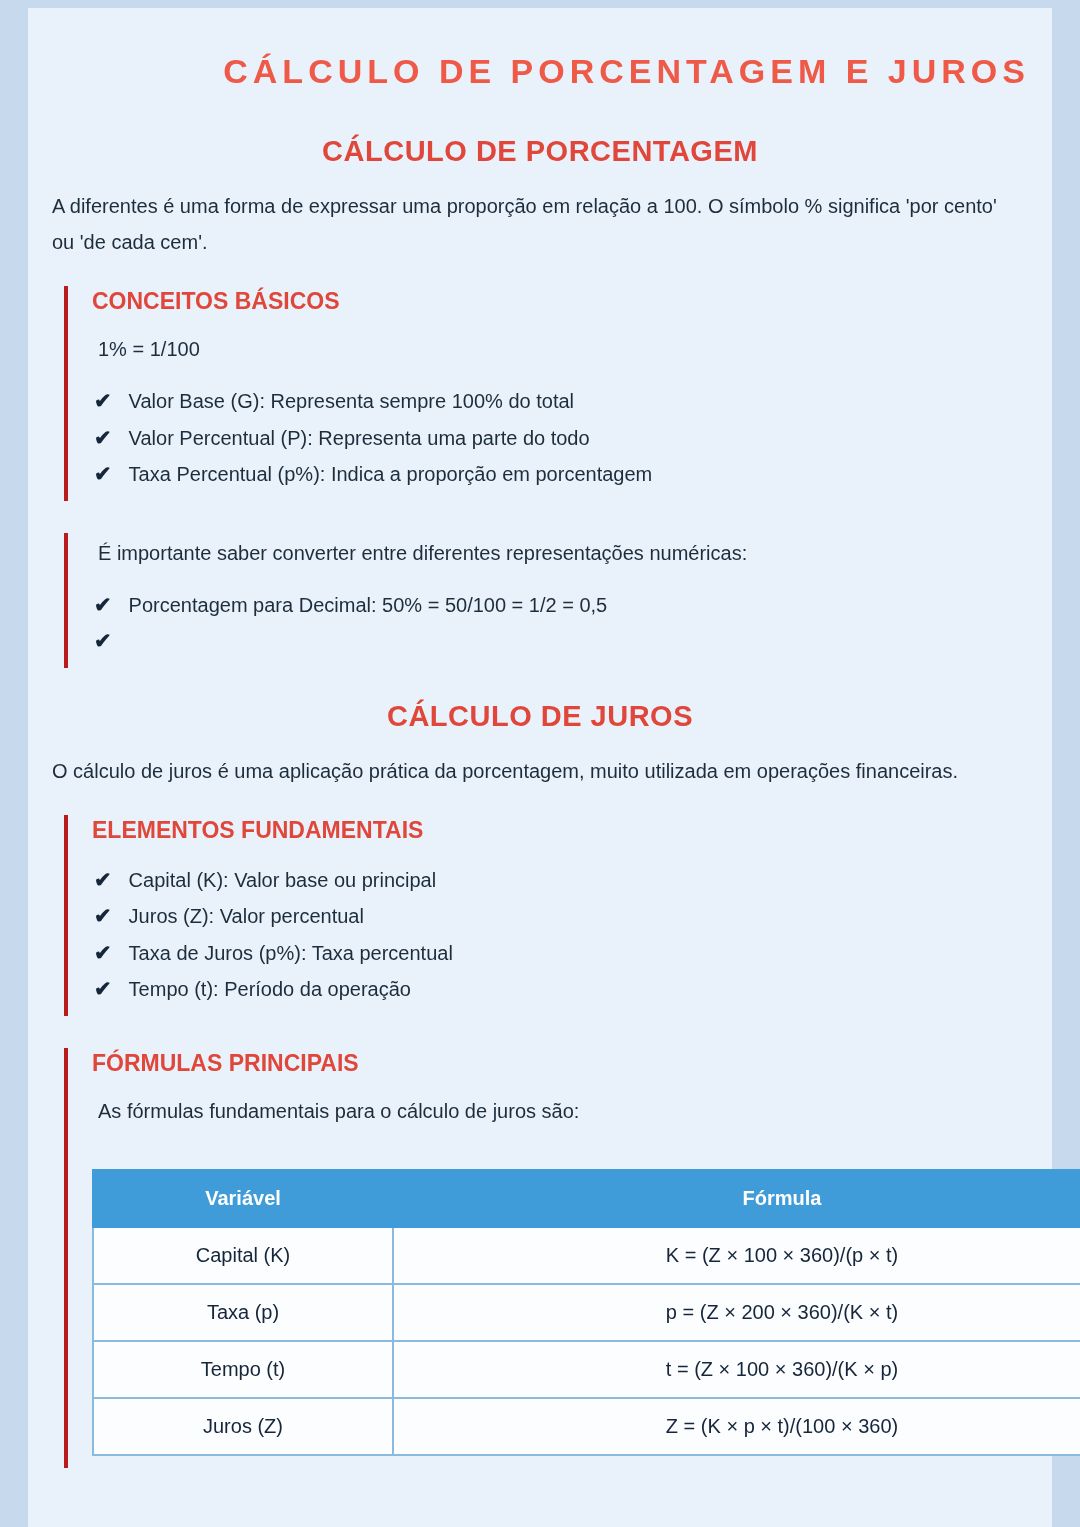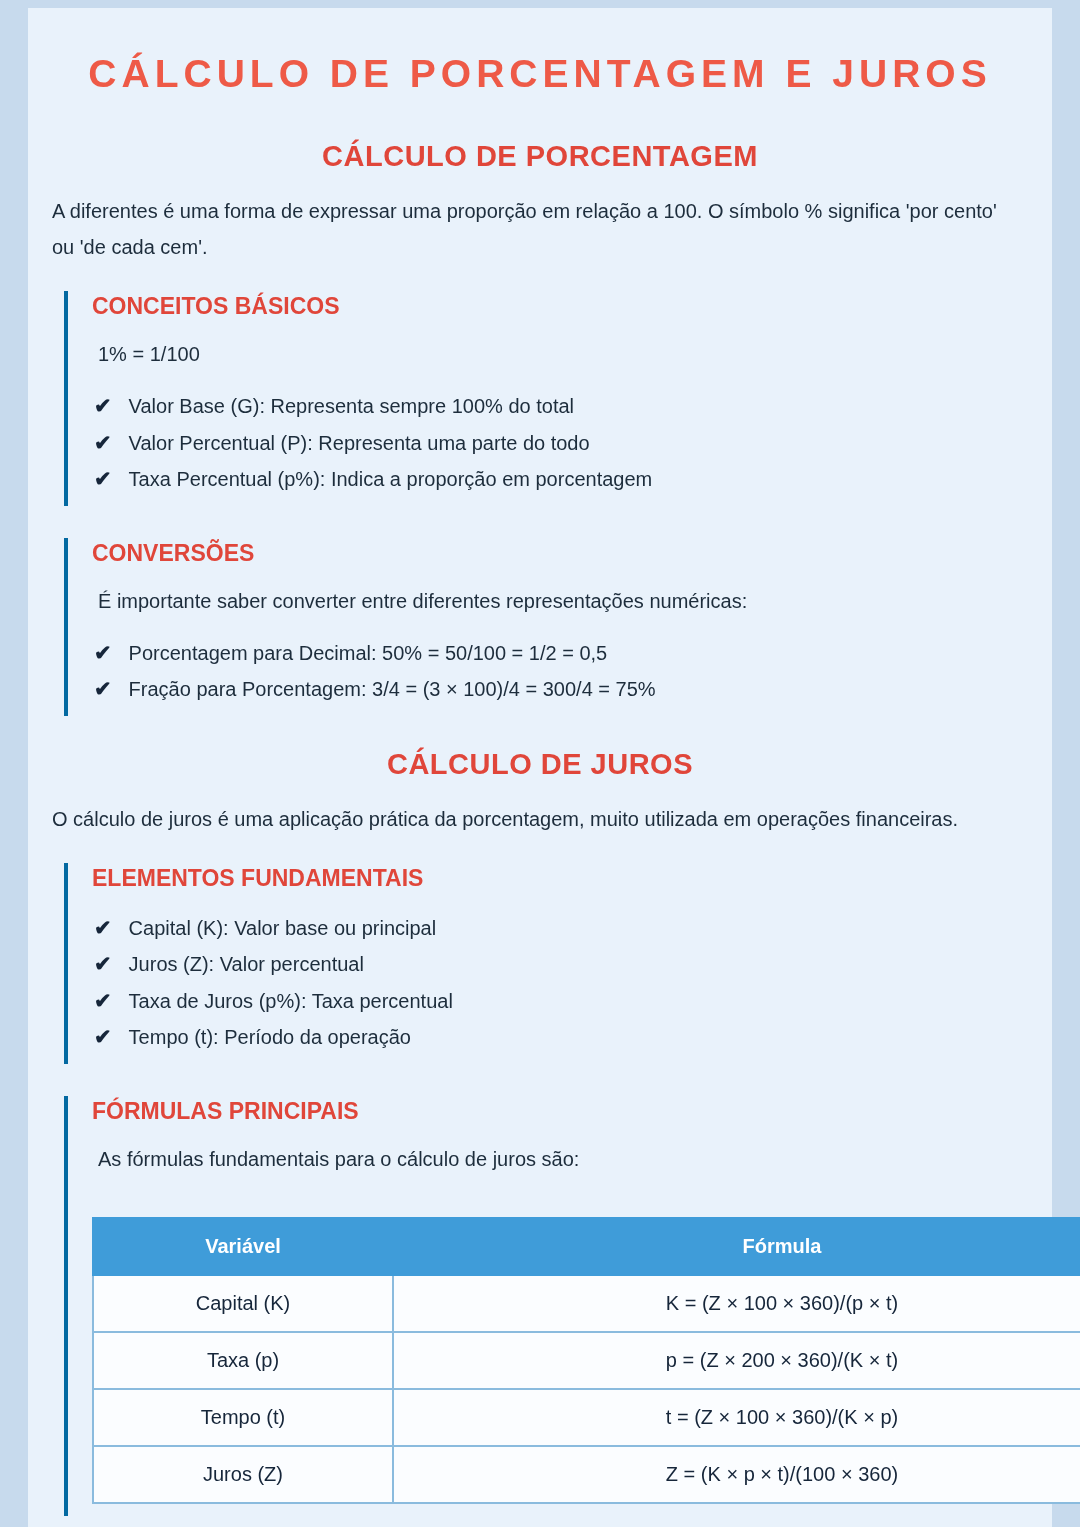--- a/index.html
+++ b/index.html
@@ -10,43 +10,43 @@
     color: #1d2d3c;
   }
   .card {
     width: 1024px;
     margin: 8px auto;
     background: #e9f2fb;
     min-height: 1511px;
     padding: 44px 22px 60px 22px;
   }
   .doc-title {
-    text-align: center;
+    text-align: right;
     color: #ee5a47;
-    font-size: 39px;
+    font-size: 34px;
     font-weight: bold;
     letter-spacing: 5px;
     margin-bottom: 44px;
   }
   .section-heading {
     color: #e0463a;
     font-size: 29px;
     font-weight: bold;
     letter-spacing: 0.5px;
     margin: 24px 0 20px 0;
     text-align: center;
   }
   .intro {
     font-size: 20px;
     line-height: 1.8;
     max-width: 965px;
     margin: 0 0 22px 2px;
   }
   .sub {
-    border-left: 4px solid #0369a1;
+    border-left: 4px solid #b91c1c;
     margin: 26px 0 32px 14px;
     padding: 2px 0 8px 24px;
   }
   .sub-heading {
     color: #e0463a;
     font-size: 23px;
     font-weight: bold;
     margin-bottom: 18px;
   }
   .note {
@@ -117,30 +117,28 @@
           <span>Valor Percentual (P): Representa uma parte do todo</span>
         </li>
         <li>
           <span class="check">✔</span>
           <span>Taxa Percentual (p%): Indica a proporção em porcentagem</span>
         </li>
       </ul>
     </div>
 
     <div class="sub">
-      <h3 class="sub-heading">CONVERSÕES</h3>
       <p class="note">É importante saber converter entre diferentes representações numéricas:</p>
       <ul class="check-list">
         <li>
           <span class="check">✔</span>
           <span>Porcentagem para Decimal: 50% = 50/100 = 1/2 = 0,5</span>
         </li>
         <li>
           <span class="check">✔</span>
-          <span>Fração para Porcentagem: 3/4 = (3 × 100)/4 = 300/4 = 75%</span>
         </li>
       </ul>
     </div>
   </section>
 
   <section>
     <h2 class="section-heading">CÁLCULO DE JUROS</h2>
     <p class="intro">O cálculo de juros é uma aplicação prática da porcentagem, muito utilizada em operações financeiras.</p>
 
     <div class="sub">

